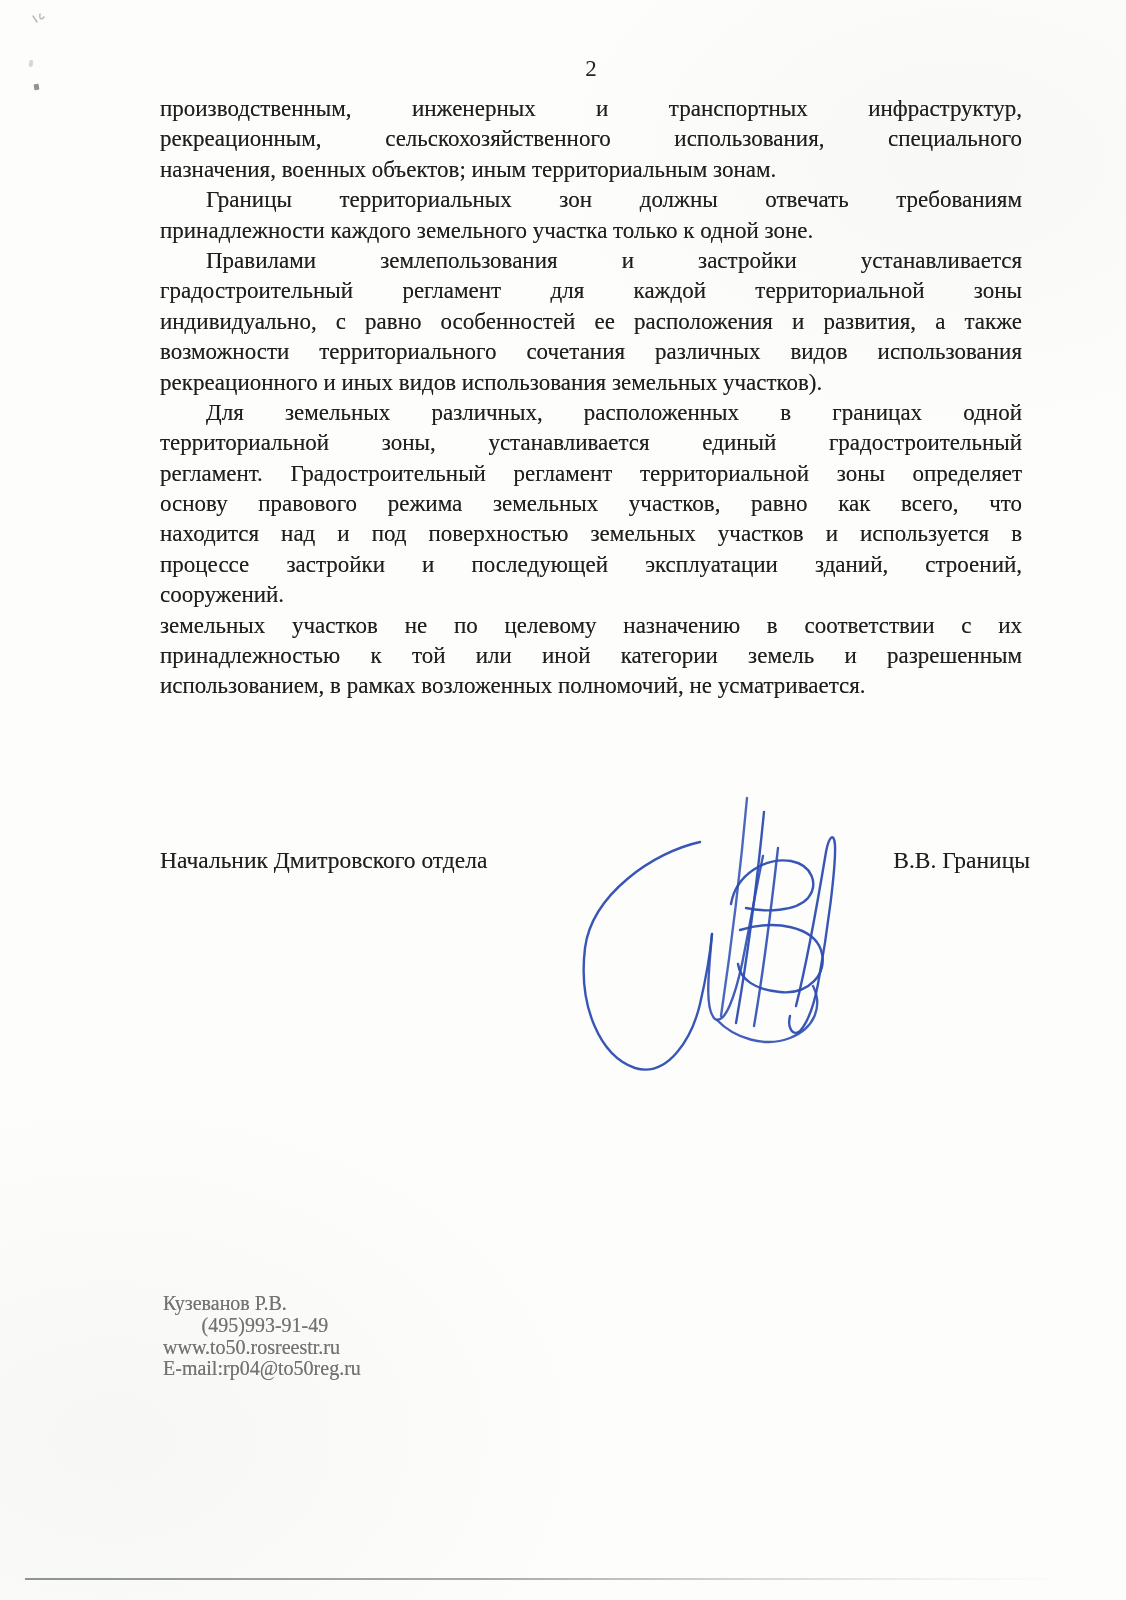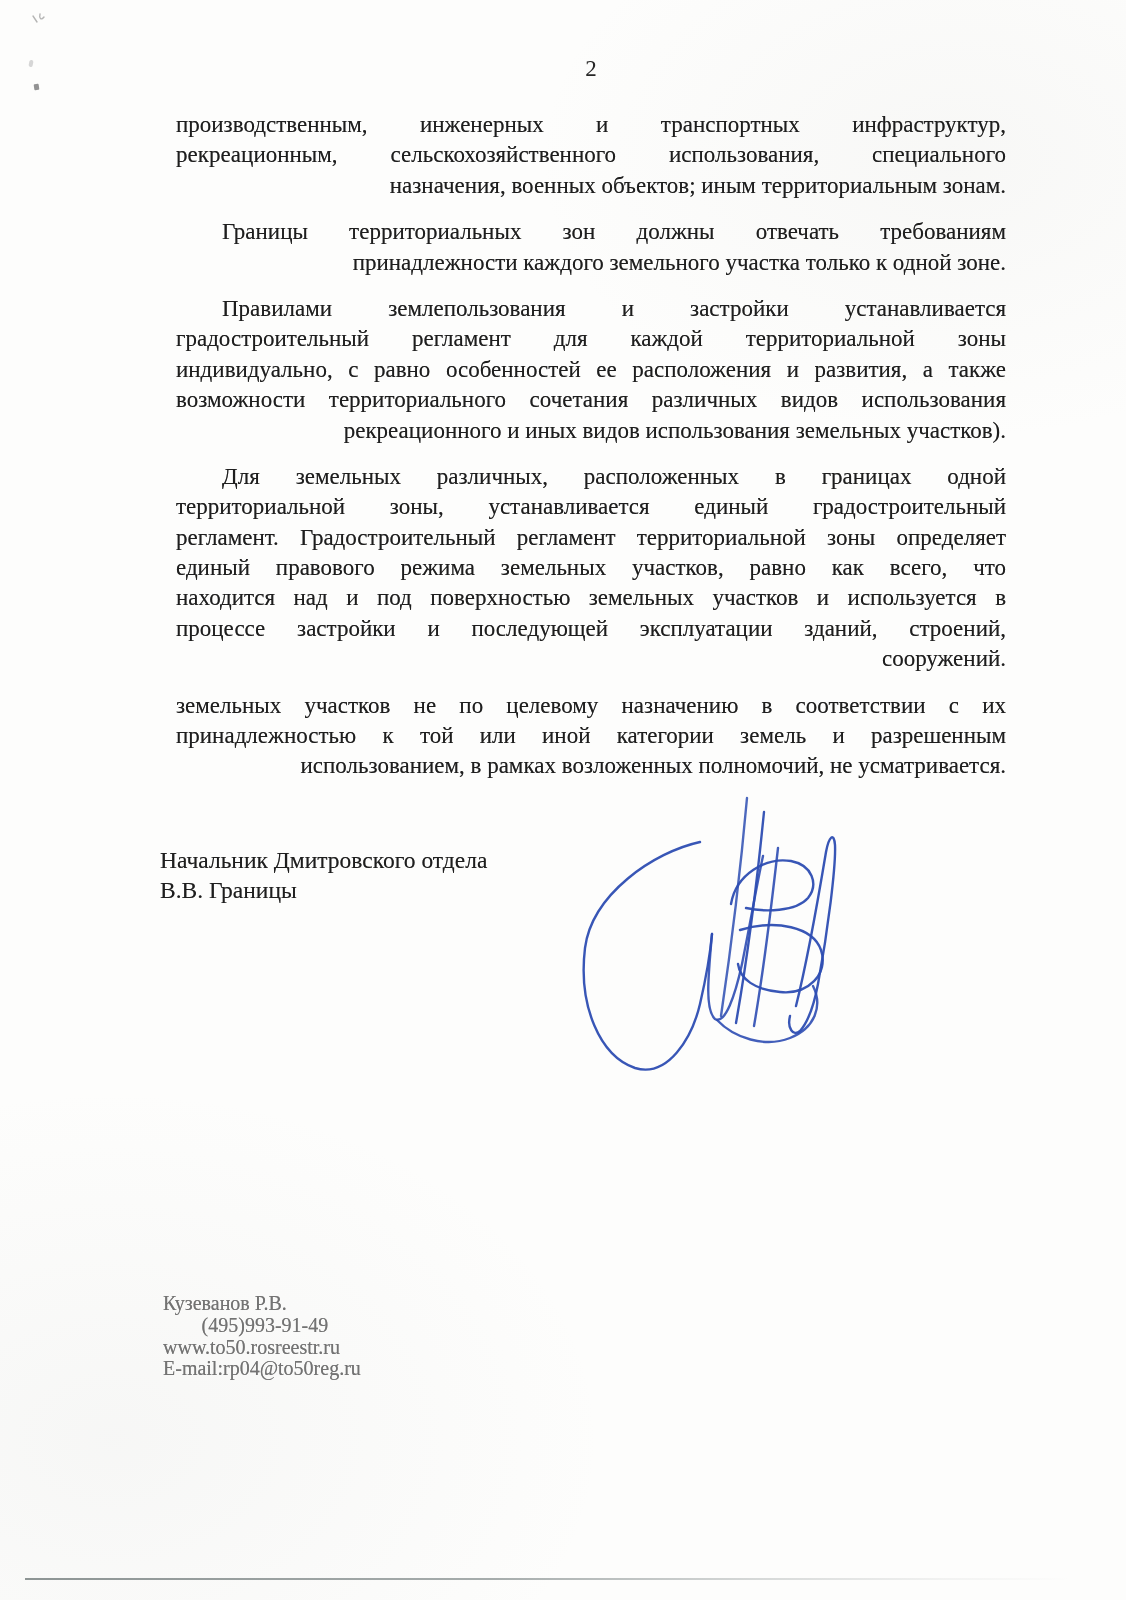--- a/index.html
+++ b/index.html
@@ -30,41 +30,39 @@
     font-size: 23px;
     color: #262626;
   }
 
   .body-text {
     position: absolute;
     top: 94px; left: 160px; width: 862px;
     font-size: 23px;
     text-shadow: 0 0 0.5px rgba(30,30,30,0.55);
   }
-  .paragraph { margin: 16px; }
+  .paragraph { margin: 0; }
   .line {
     height: 30.4px;
     line-height: 30.4px;
     overflow: hidden;
     white-space: normal;
-    text-align: right;
   }
   .line.justified { text-align: justify; text-align-last: justify; }
   .line.justified::after { content: ""; display: inline-block; width: 100%; height: 0; }
   .line.indent { text-indent: 46px; }
 
   .signature-row {
     position: absolute;
     top: 845px; left: 160px; width: 870px;
     display: flex;
     justify-content: space-between;
     font-size: 23.5px;
     line-height: 30px;
     text-shadow: 0 0 0.5px rgba(30,30,30,0.5);
-    flex-direction: column;
   }
 
   .signature-svg {
     position: absolute;
     top: 770px; left: 550px;
     width: 300px; height: 320px;
   }
   .signature-svg path {
     fill: none;
     stroke: #2d4db2;
@@ -118,21 +116,21 @@
         <div class="line justified indent">Правилами землепользования и застройки устанавливается</div>
         <div class="line justified">градостроительный регламент для каждой территориальной зоны</div>
         <div class="line justified">индивидуально, с равно особенностей ее расположения и развития, а также</div>
         <div class="line justified">возможности территориального сочетания различных видов использования</div>
         <div class="line">рекреационного и иных видов использования земельных участков).</div>
       </div>
       <div class="paragraph">
         <div class="line justified indent">Для земельных различных, расположенных в границах одной</div>
         <div class="line justified">территориальной зоны, устанавливается единый градостроительный</div>
         <div class="line justified">регламент. Градостроительный регламент территориальной зоны определяет</div>
-        <div class="line justified">единый правового режима земельных участков, равно как всего, что</div>
+        <div class="line justified">основу правового режима земельных участков, равно как всего, что</div>
         <div class="line justified">находится над и под поверхностью земельных участков и используется в</div>
         <div class="line justified">процессе застройки и последующей эксплуатации зданий, строений,</div>
         <div class="line">сооружений.</div>
       </div>
       <div class="paragraph">
         <div class="line justified">земельных участков не по целевому назначению в соответствии с их</div>
         <div class="line justified">принадлежностью к той или иной категории земель и разрешенным</div>
         <div class="line">использованием, в рамках возложенных полномочий, не усматривается.</div>
       </div>
     </section>

